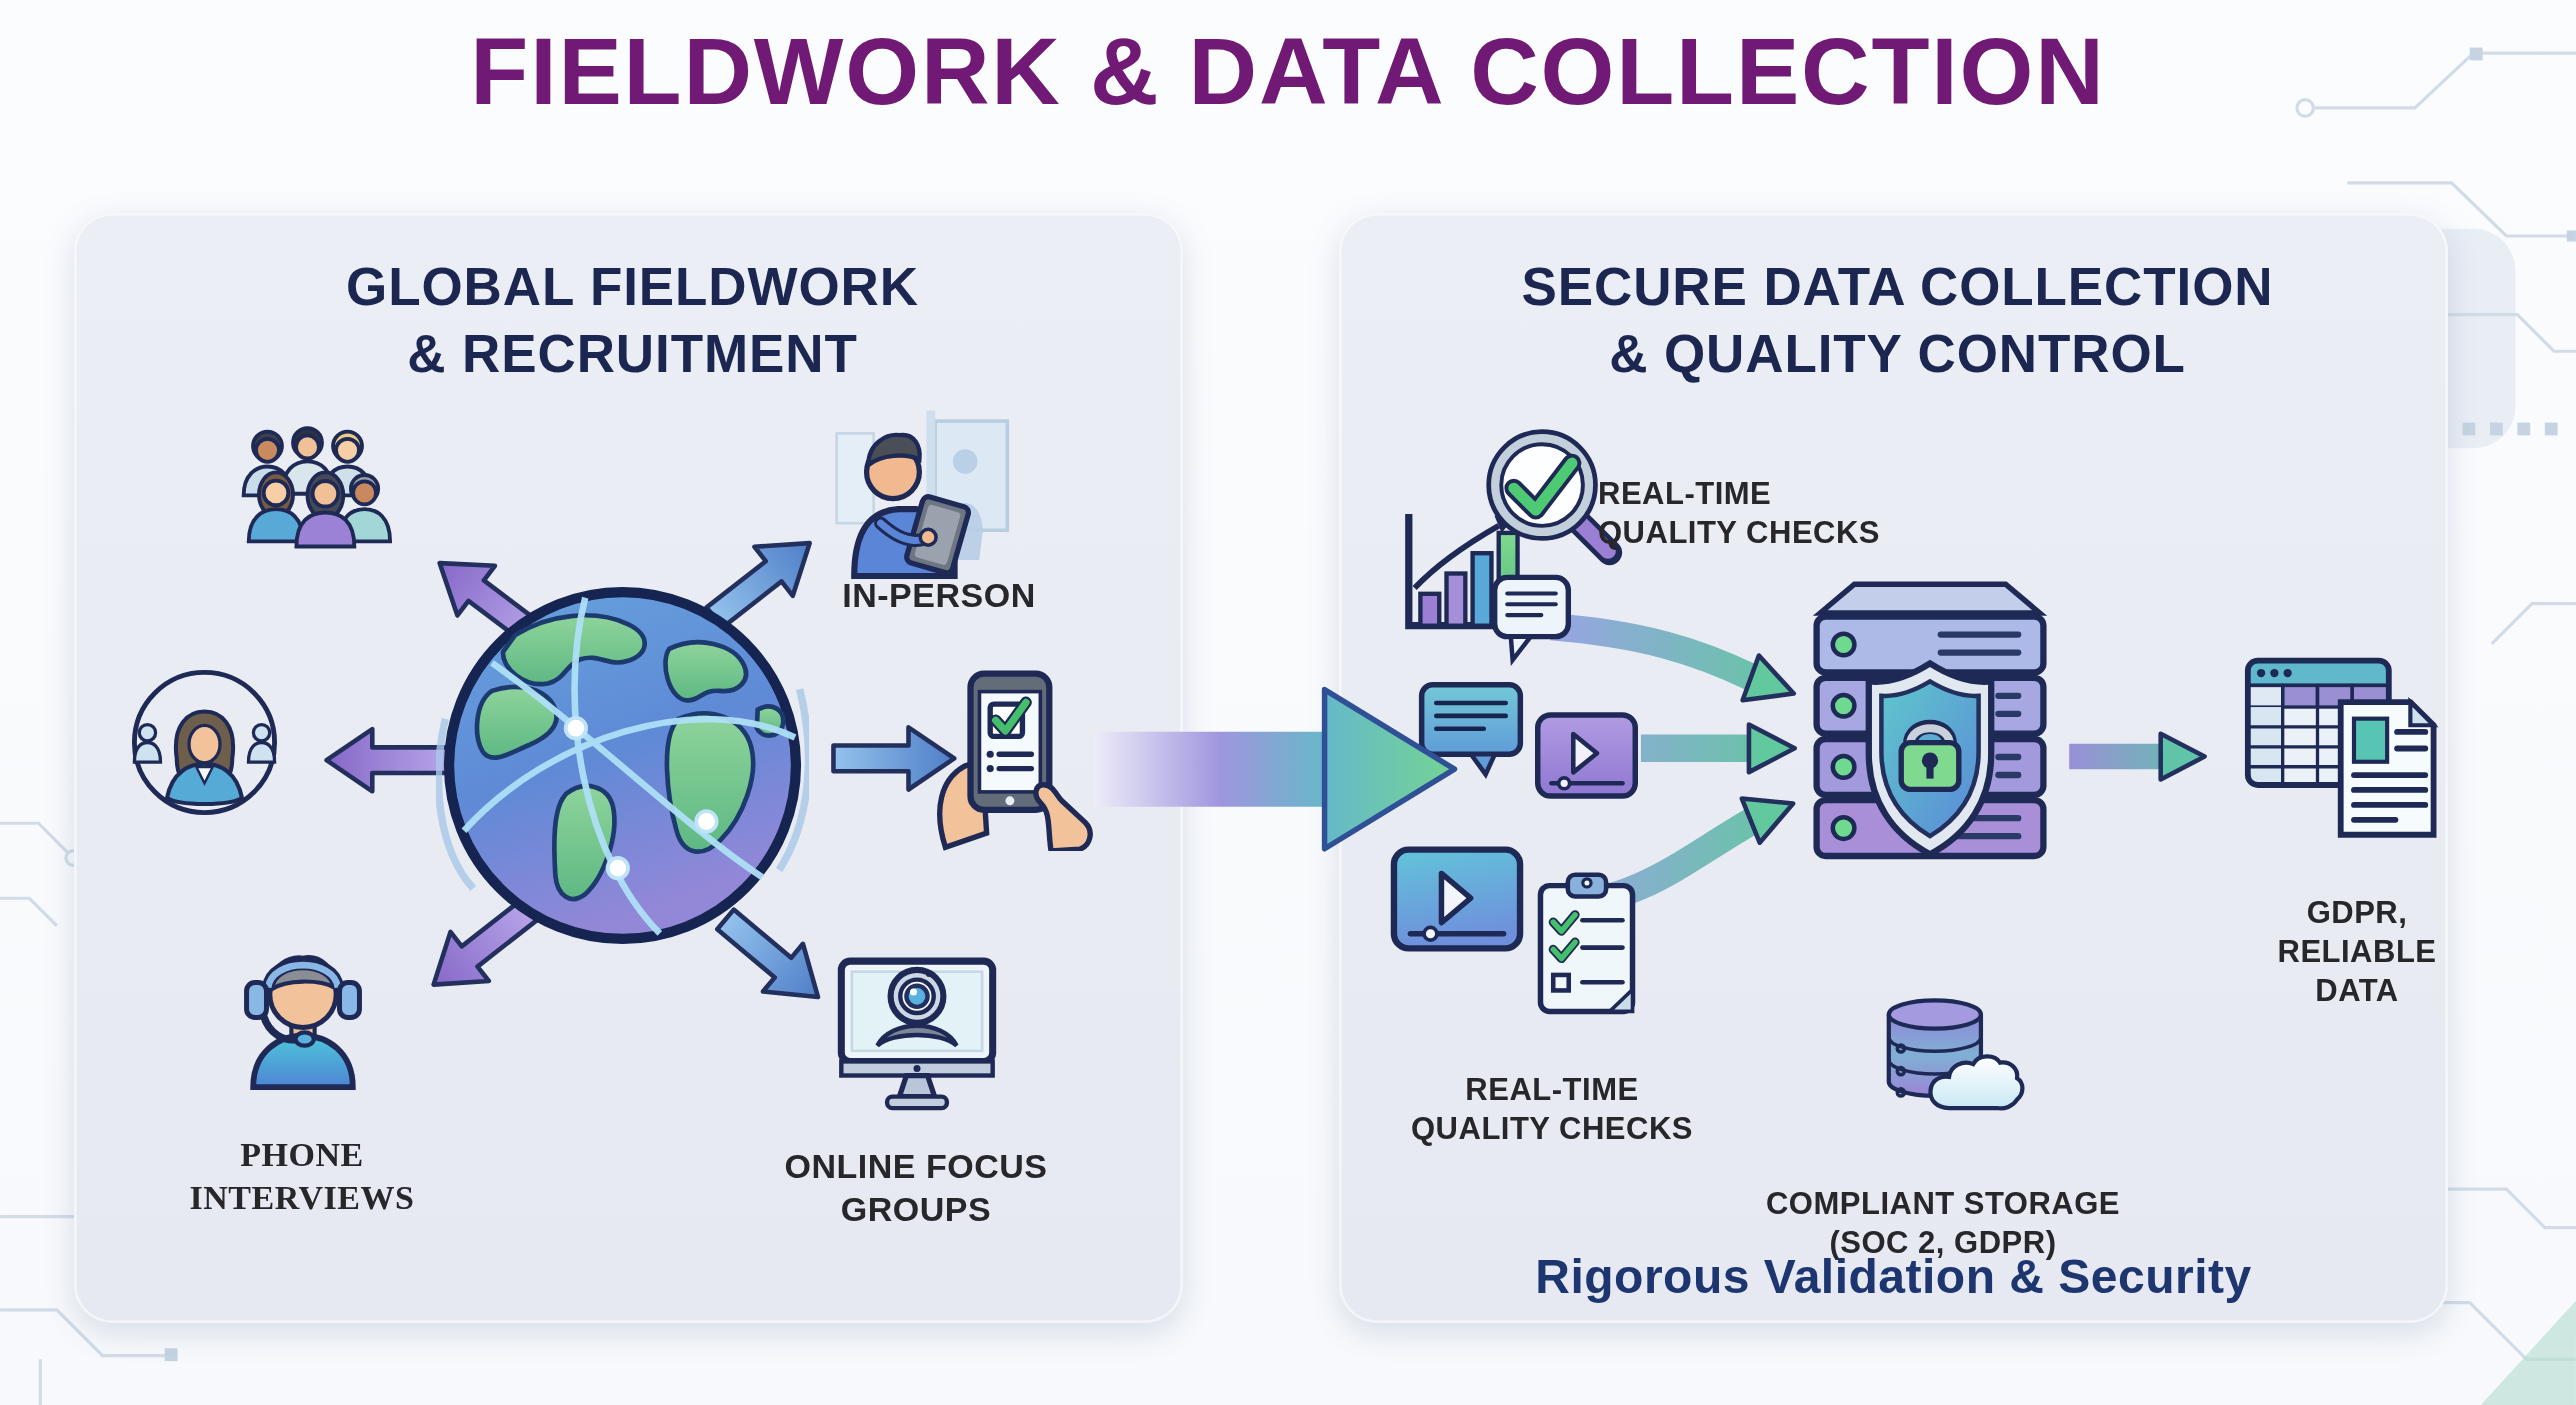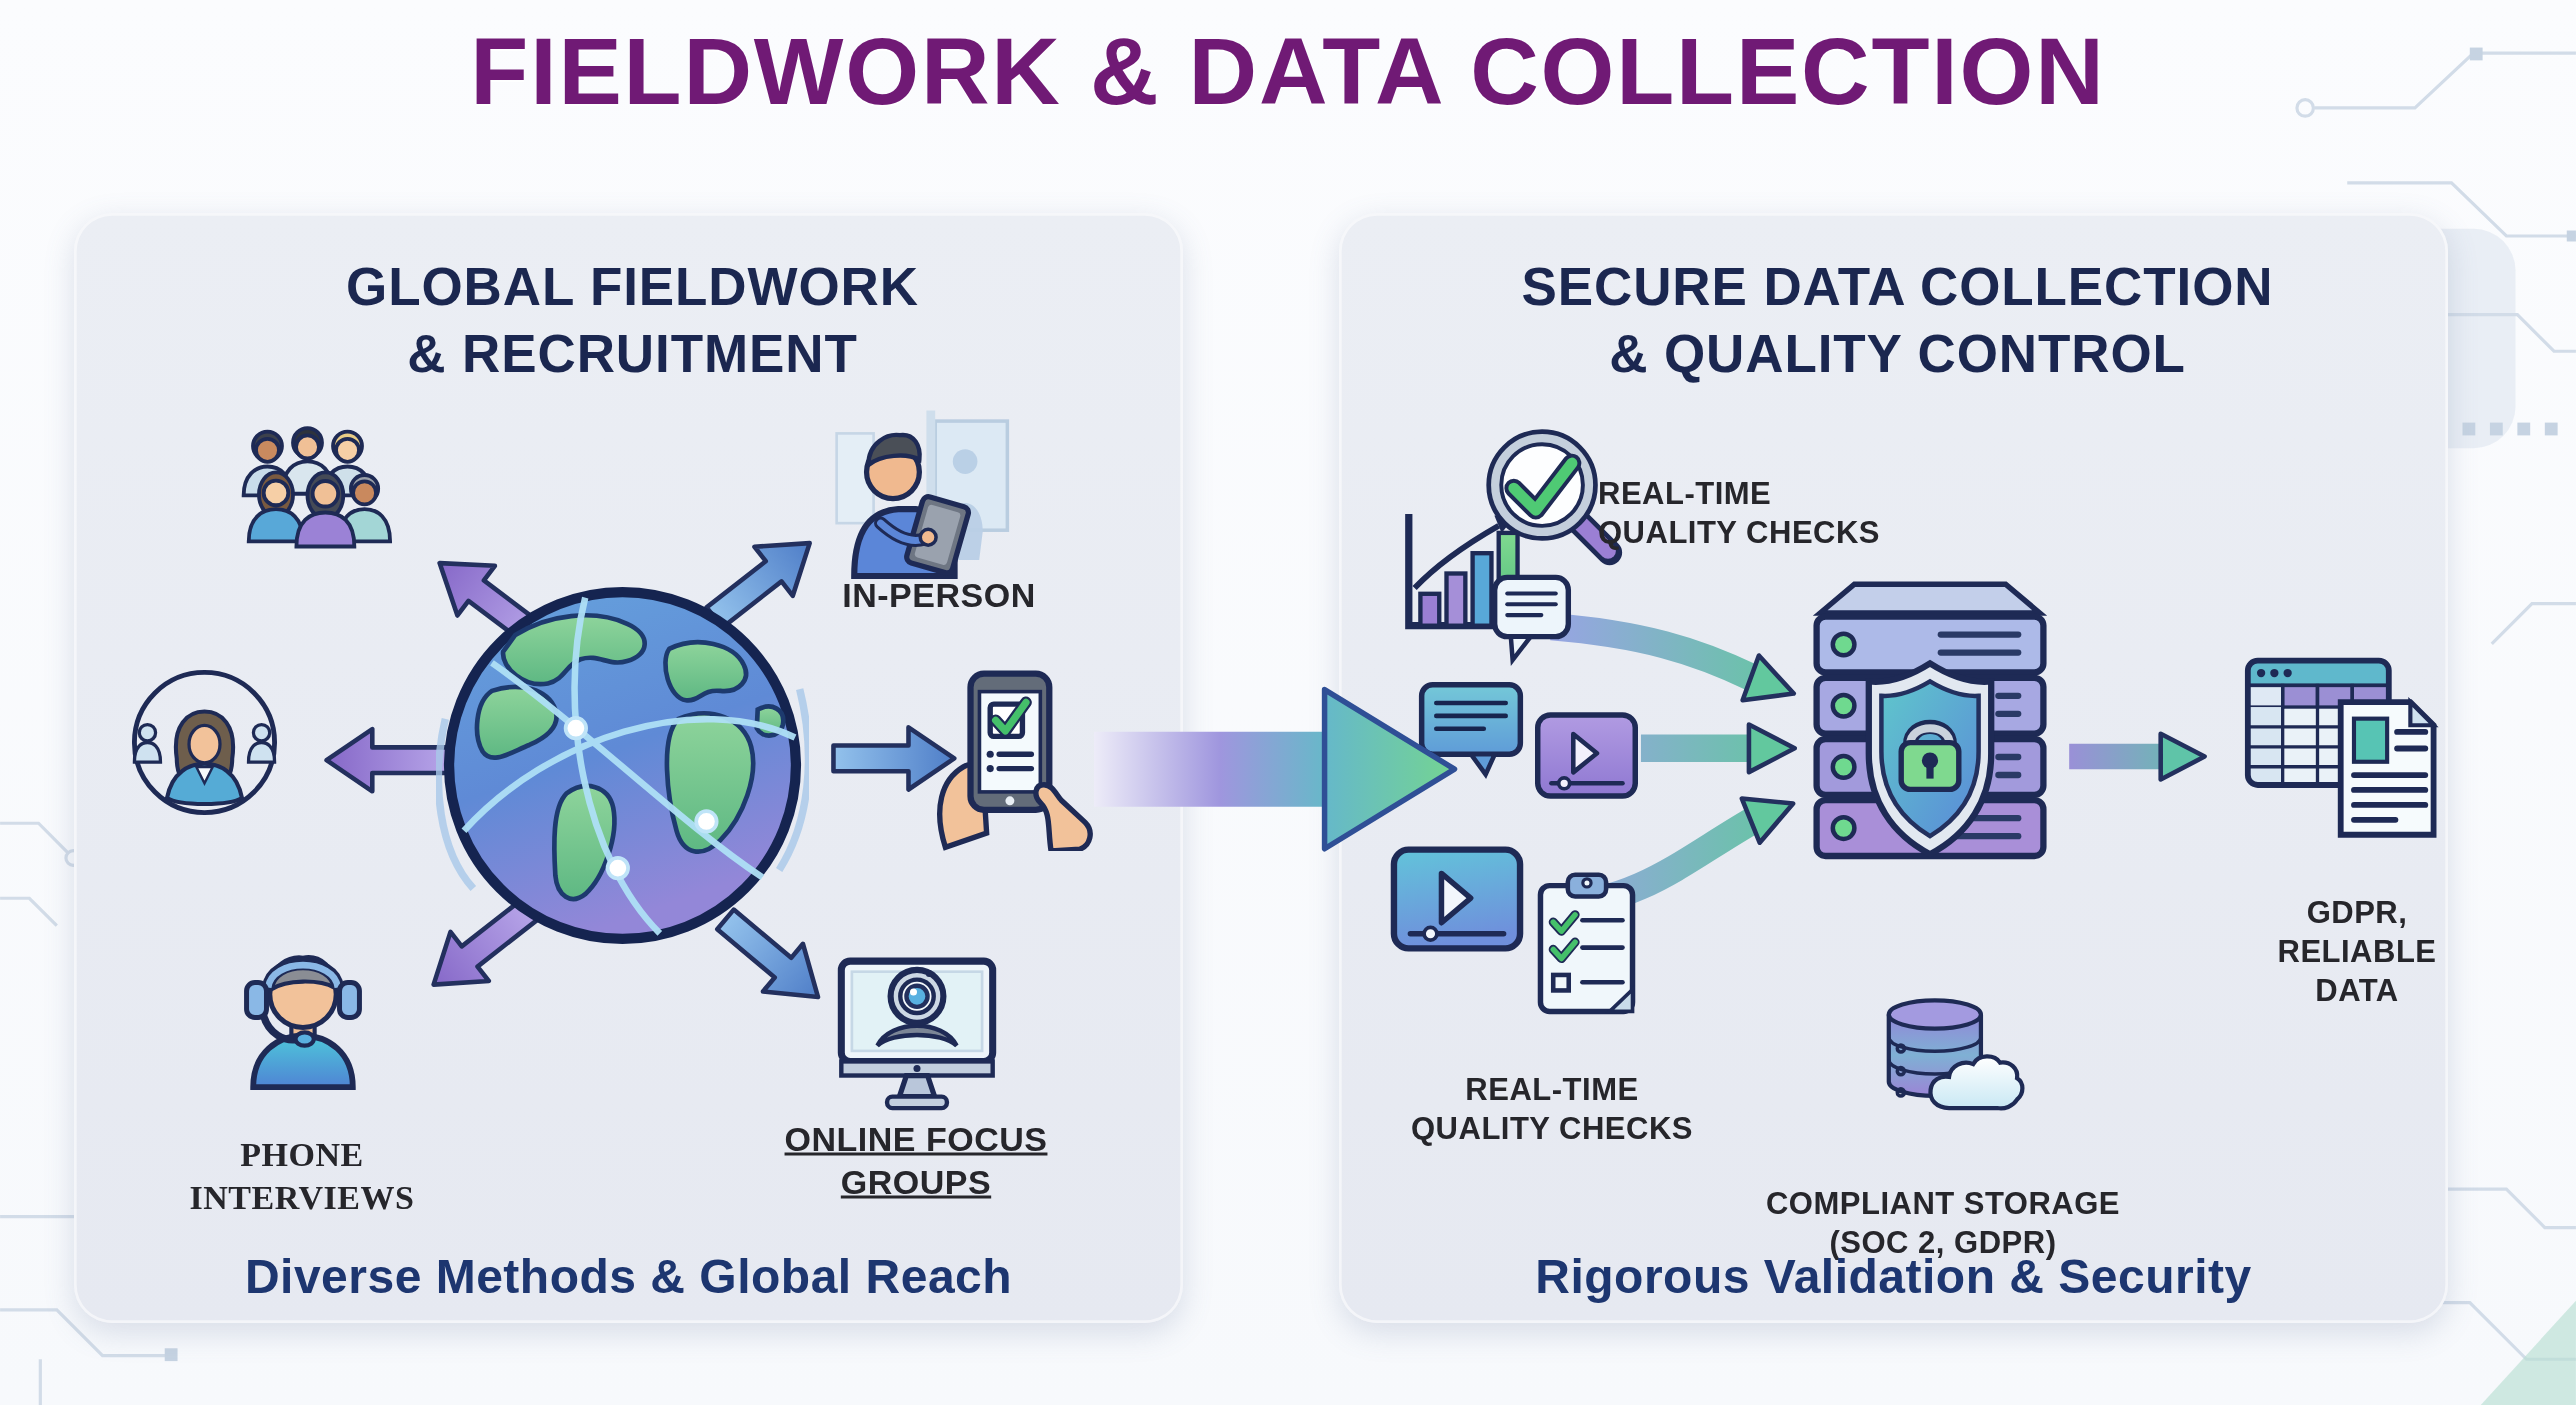--- a/index.html
+++ b/index.html
@@ -261,26 +261,25 @@
         <circle cx="96" cy="59" r="4" fill="#ffffff"></circle>
         <circle cx="114" cy="38" r="4" fill="#1e2a55"></circle>
         <rect x="14" y="138" width="172" height="16" fill="#c2cede" stroke="#1e2a55" stroke-width="5"></rect>
         <circle cx="100" cy="146" r="4" fill="#1e2a55"></circle>
         <polygon points="88,154 112,154 120,178 80,178" fill="#b9c6da" stroke="#1e2a55" stroke-width="6"></polygon>
         <rect x="66" y="178" width="68" height="13" rx="6" fill="#c2cede" stroke="#1e2a55" stroke-width="5"></rect>
       </svg>
     </div>
 
     <div class="mlabel" style="left:865px;top:382px;">IN-PERSON</div>
-    <div class="mlabel" style="left:842px;top:947px;text-decoration:underline;">ONLINE FOCUS
+    <div class="mlabel" style="left:842px;top:974px;">ONLINE FOCUS
 GROUPS</div>
     <div class="mlabel" style="left:228px;top:963px;font-family:Liberation Serif, serif;">PHONE
 INTERVIEWS</div>
 
-    <div class="panel-caption">Diverse Methods &amp; Global Reach</div>
   </section>
 
   <svg class="big-arrow" viewBox="0 0 400 250">
     <defs>
       <linearGradient id="g_big" gradientUnits="userSpaceOnUse" x1="0" y1="0" x2="394" y2="0">
         <stop offset="0" stop-color="#edecf8"></stop>
           <stop offset="0.35" stop-color="#9f96de"></stop>
         <stop offset="0.65" stop-color="#66b9c8"></stop>
           <stop offset="1" stop-color="#74d492"></stop>
       </linearGradient>

